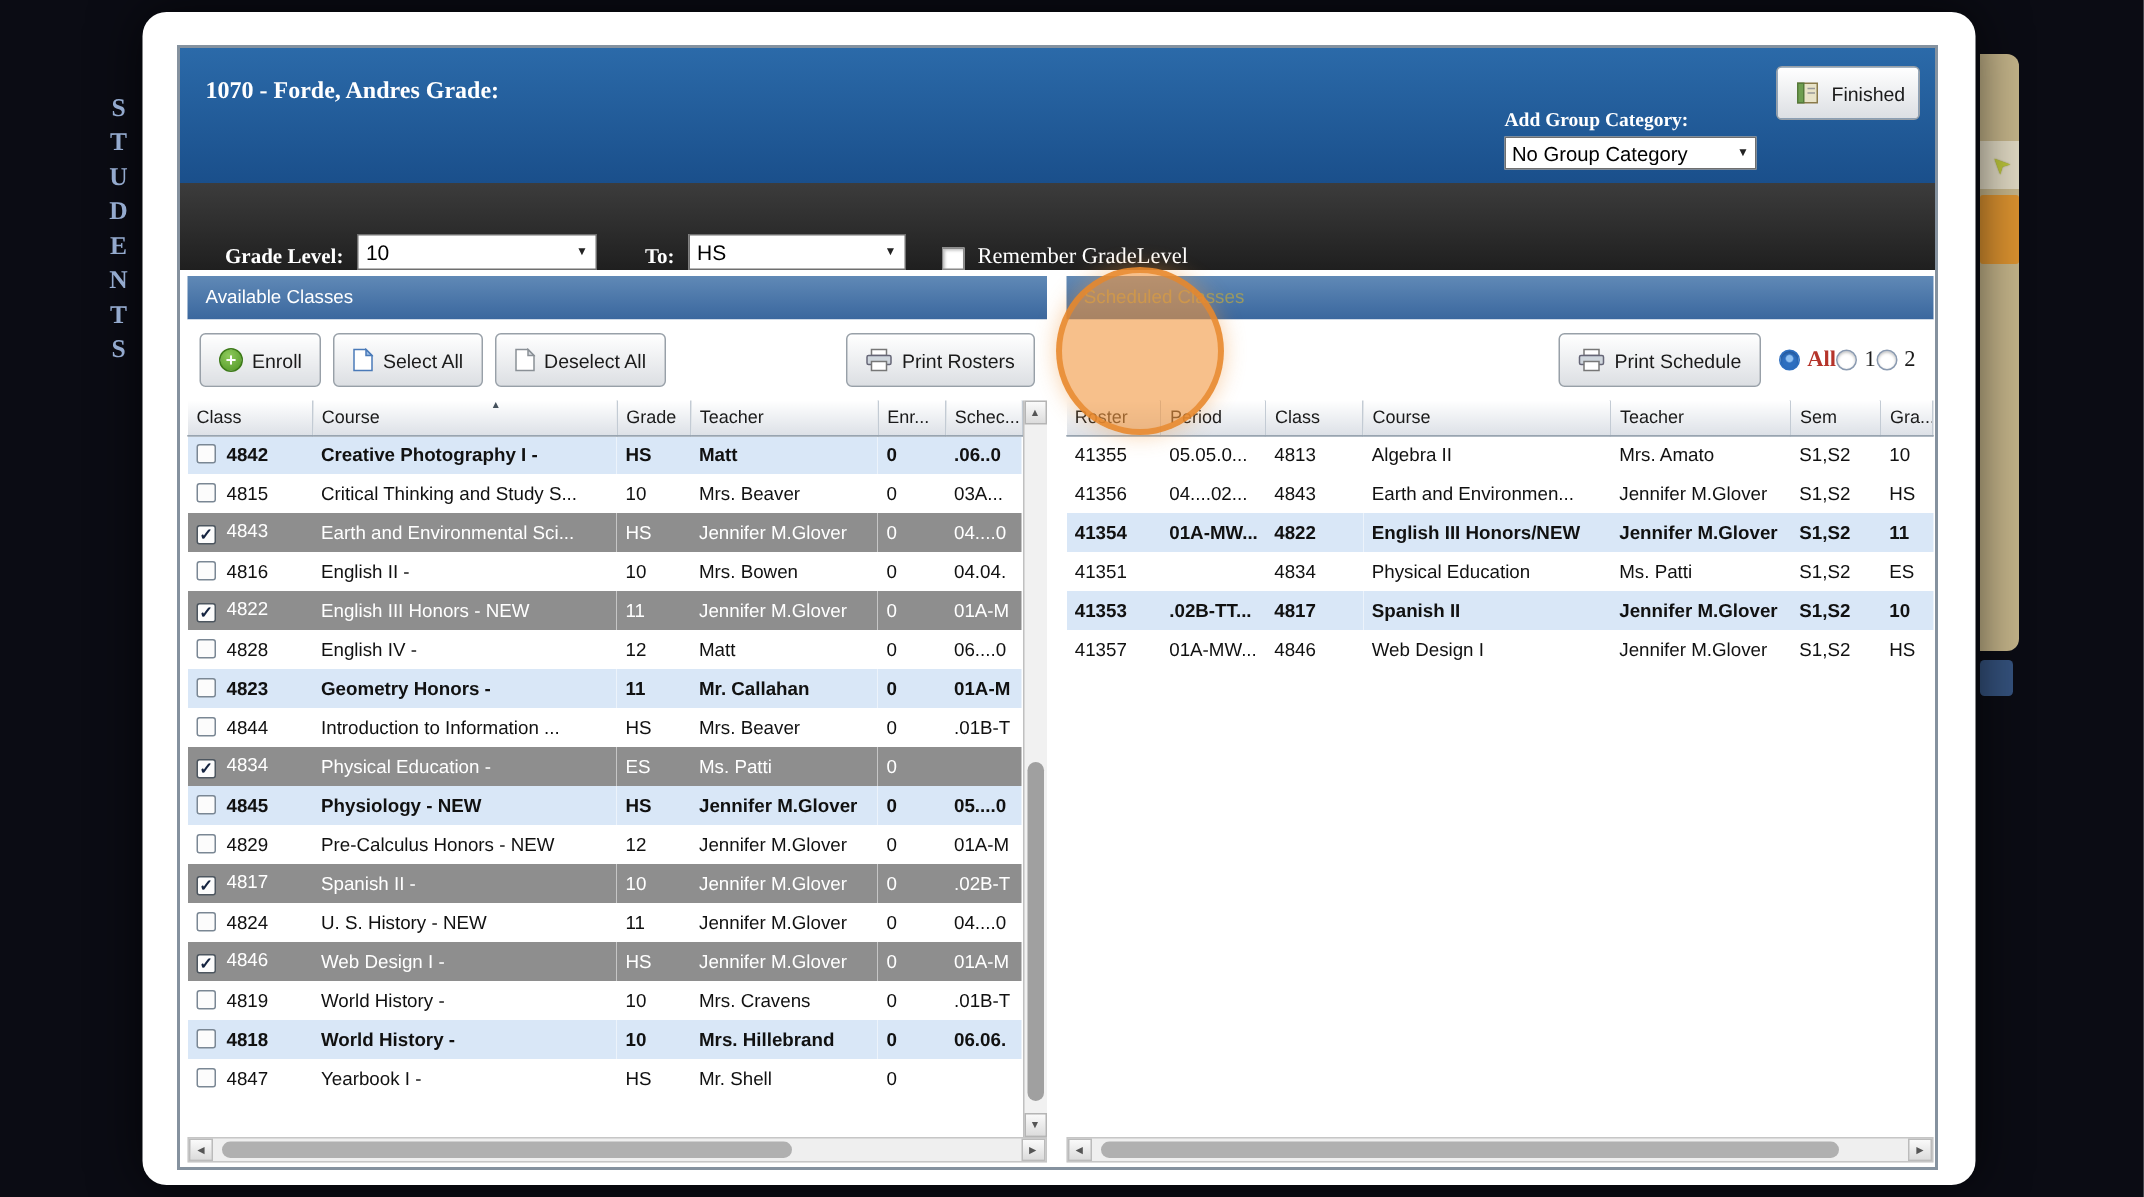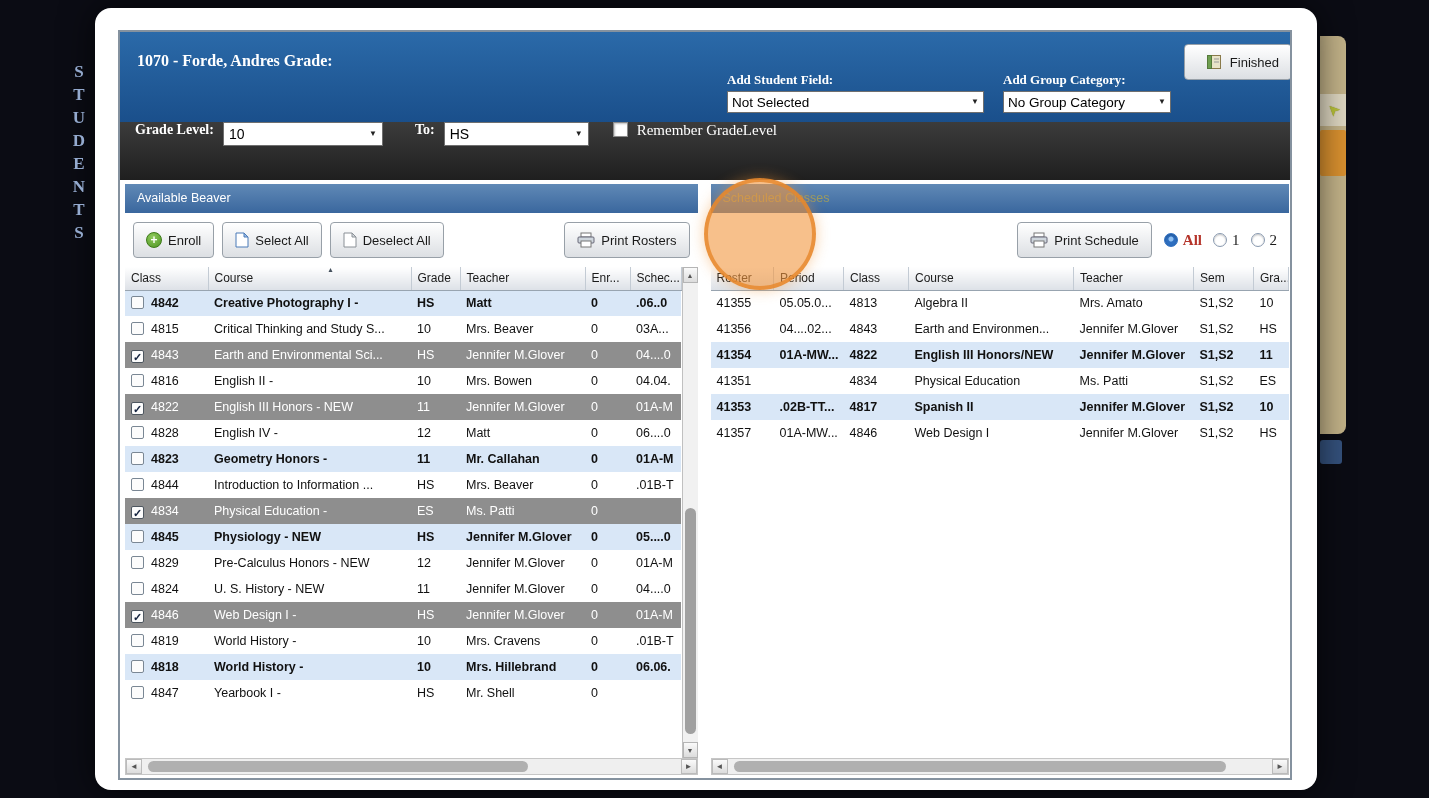--- a/index.html
+++ b/index.html
@@ -31,24 +31,24 @@
   .field-group label { display:block; color:#fff; font:bold 13px "Liberation Serif",serif; margin-bottom:3px; cursor:default; }
   .fg-student { left:607px; top:40px; width:257px; }
   .fg-group   { left:883px; top:40px; width:168px; }
   .selectwrap { position:relative; }
   .selectwrap select { width:100%; height:22px; font:13.5px "Liberation Sans",sans-serif; border:1px solid #6f6f6f; background:#fff;
     appearance:none; -webkit-appearance:none; padding:0 18px 0 4px; border-radius:0; }
   .selectwrap::after { content:"▼"; position:absolute; right:5px; top:50%; transform:translateY(-52%); font-size:8px; color:#222; pointer-events:none; }
   .btn { display:inline-flex; align-items:center; gap:6px; border:1px solid #98a0a8; border-radius:4px;
     background:linear-gradient(#ffffff,#dcdfe3); font:13px "Liberation Sans",sans-serif; color:#1a1a1a; padding:0 12px; cursor:pointer;
     box-shadow:inset 0 1px 0 #fff; }
-  .btn-finished { position:absolute; left:1064px; top:12px; width:108px; height:36px; justify-content:flex-end; }
-
-  
-  .gradebar { flex:0 0 58px; background:linear-gradient(#3c3c3c,#1f1f1f); display:flex; align-items:flex-start; padding-left:15px; }
+  .btn-finished { position:absolute; left:1064px; top:12px; width:96px; height:36px; justify-content:flex-start; }
+
+  
+  .gradebar { flex:0 0 58px; background:linear-gradient(#3c3c3c,#1f1f1f); display:flex; align-items:flex-end; padding-left:30px; }
   .gradebar .lbl { color:#fff; font:bold 14px "Liberation Serif",serif; }
   .gb-select { position:relative; margin-left:9px; }
   .gb-select select { height:24px; font:14px "Liberation Sans",sans-serif; border:1px solid #6f6f6f; background:#fff;
     appearance:none; -webkit-appearance:none; padding:0 22px 0 5px; border-radius:0; }
   .gb-select::after { content:"▼"; position:absolute; right:6px; top:50%; transform:translateY(-52%); font-size:8px; color:#222; pointer-events:none; }
   .gb-grade select { width:160px; } .gb-to select { width:145px; }
   .to-lbl { margin-left:32px; }
   .checkbox { width:15px; height:15px; background:#fff; border:1px solid #8a8a8a; display:inline-block; margin-left:24px;
     box-shadow:inset 1px 1px 2px rgba(0,0,0,.25); cursor:pointer; }
   .remember-lbl { color:#fff; font:15px "Liberation Serif",serif; margin-left:9px; cursor:default; }
@@ -65,21 +65,21 @@
   .toolbar .btn { height:36px; }
   .push-right { margin-left:auto; }
   .toolbar-right { justify-content:flex-end; gap:12px; padding-right:12px; }
 
   
   .ic-enroll { width:16px; height:16px; border-radius:50%; background:radial-gradient(circle at 40% 30%,#8fcb5c,#4e9422);
     border:1px solid #3c7a18; color:#fff; font:bold 12px/14px "Liberation Sans",sans-serif; text-align:center; display:inline-block; }
   .ic-svg { display:inline-flex; align-items:center; }
 
   
-  .radio-group { display:flex; align-items:flex-end; gap:11px; }
+  .radio-group { display:flex; align-items:flex-end; gap:0; }
   .radio { display:inline-flex; align-items:center; gap:5px; font:15px "Liberation Serif",serif; color:#1a1a1a; cursor:pointer; }
   .radio .dot { width:14px; height:14px; border-radius:50%; border:1px solid #8a9ab0; background:#fff;
     box-shadow:inset 0 1px 2px rgba(0,0,0,.25); }
   .radio.on .dot { border-color:#2e6fc0; background:radial-gradient(circle at 50% 42%, #8fc0f2 0 2px, #2e6fc0 3px 7px); }
   .radio.all span.txt { color:#b5342a; font-weight:bold; }
 
   
   .tablewrap { flex:1; display:flex; min-height:0; background:#fff; position:relative; }
   table.grid { border-collapse:collapse; table-layout:fixed; align-self:flex-start; }
   .grid-avail { width:556px; } .grid-sched { width:578px; }
@@ -149,28 +149,20 @@
     </div>
     <div class="bluenub"></div>
   </div>
 
   <div class="window">
     <div class="content">
 
       <div class="topbar">
         <div class="page-title">1070 - Forde, Andres Grade:</div>
 
-        <div class="field-group fg-student">
-          <label>Add Student Field:</label>
-          <div class="selectwrap">
-            <select>
-              <option>Not Selected</option>
-            </select>
-          </div>
-        </div>
 
         <div class="field-group fg-group">
           <label>Add Group Category:</label>
           <div class="selectwrap">
             <select>
               <option>No Group Category</option>
             </select>
           </div>
         </div>
 
@@ -201,21 +193,21 @@
           </select>
         </div>
         <span class="checkbox"></span>
         <span class="remember-lbl">Remember GradeLevel</span>
       </div>
 
       <div class="panels">
 
         <div class="panel panel-left">
           <div class="panel-header">
-            <span>Available Beaver</span>
+            <span>Available Classes</span>
           </div>
           <div class="toolbar">
             <button class="btn">
               <span class="ic-enroll">+</span>
               <span>Enroll</span>
             </button>
             <button class="btn">
               <span class="ic-svg">
                 <svg width="14" height="16" viewBox="0 0 14 16">
                   <path d="M1 1 h8 l4 4 v10 h-12 z" fill="#fff" stroke="#4a7ab8"></path>
@@ -338,20 +330,28 @@
                     <td>05....0</td>
                   </tr>
                   <tr class="">
                     <td><span class="cb"></span><span class="classnum">4829</span></td>
                     <td>Pre-Calculus Honors - NEW</td>
                     <td>12</td>
                     <td>Jennifer M.Glover</td>
                     <td>0</td>
                     <td>01A-M</td>
                   </tr>
+                  <tr class="sel">
+                    <td><span class="cb">✓</span><span class="classnum">4817</span></td>
+                    <td>Spanish II -</td>
+                    <td>10</td>
+                    <td>Jennifer M.Glover</td>
+                    <td>0</td>
+                    <td>.02B-T</td>
+                  </tr>
                   <tr class="">
                     <td><span class="cb"></span><span class="classnum">4824</span></td>
                     <td>U. S. History - NEW</td>
                     <td>11</td>
                     <td>Jennifer M.Glover</td>
                     <td>0</td>
                     <td>04....0</td>
                   </tr>
                   <tr class="sel">
                     <td><span class="cb">✓</span><span class="classnum">4846</span></td>

